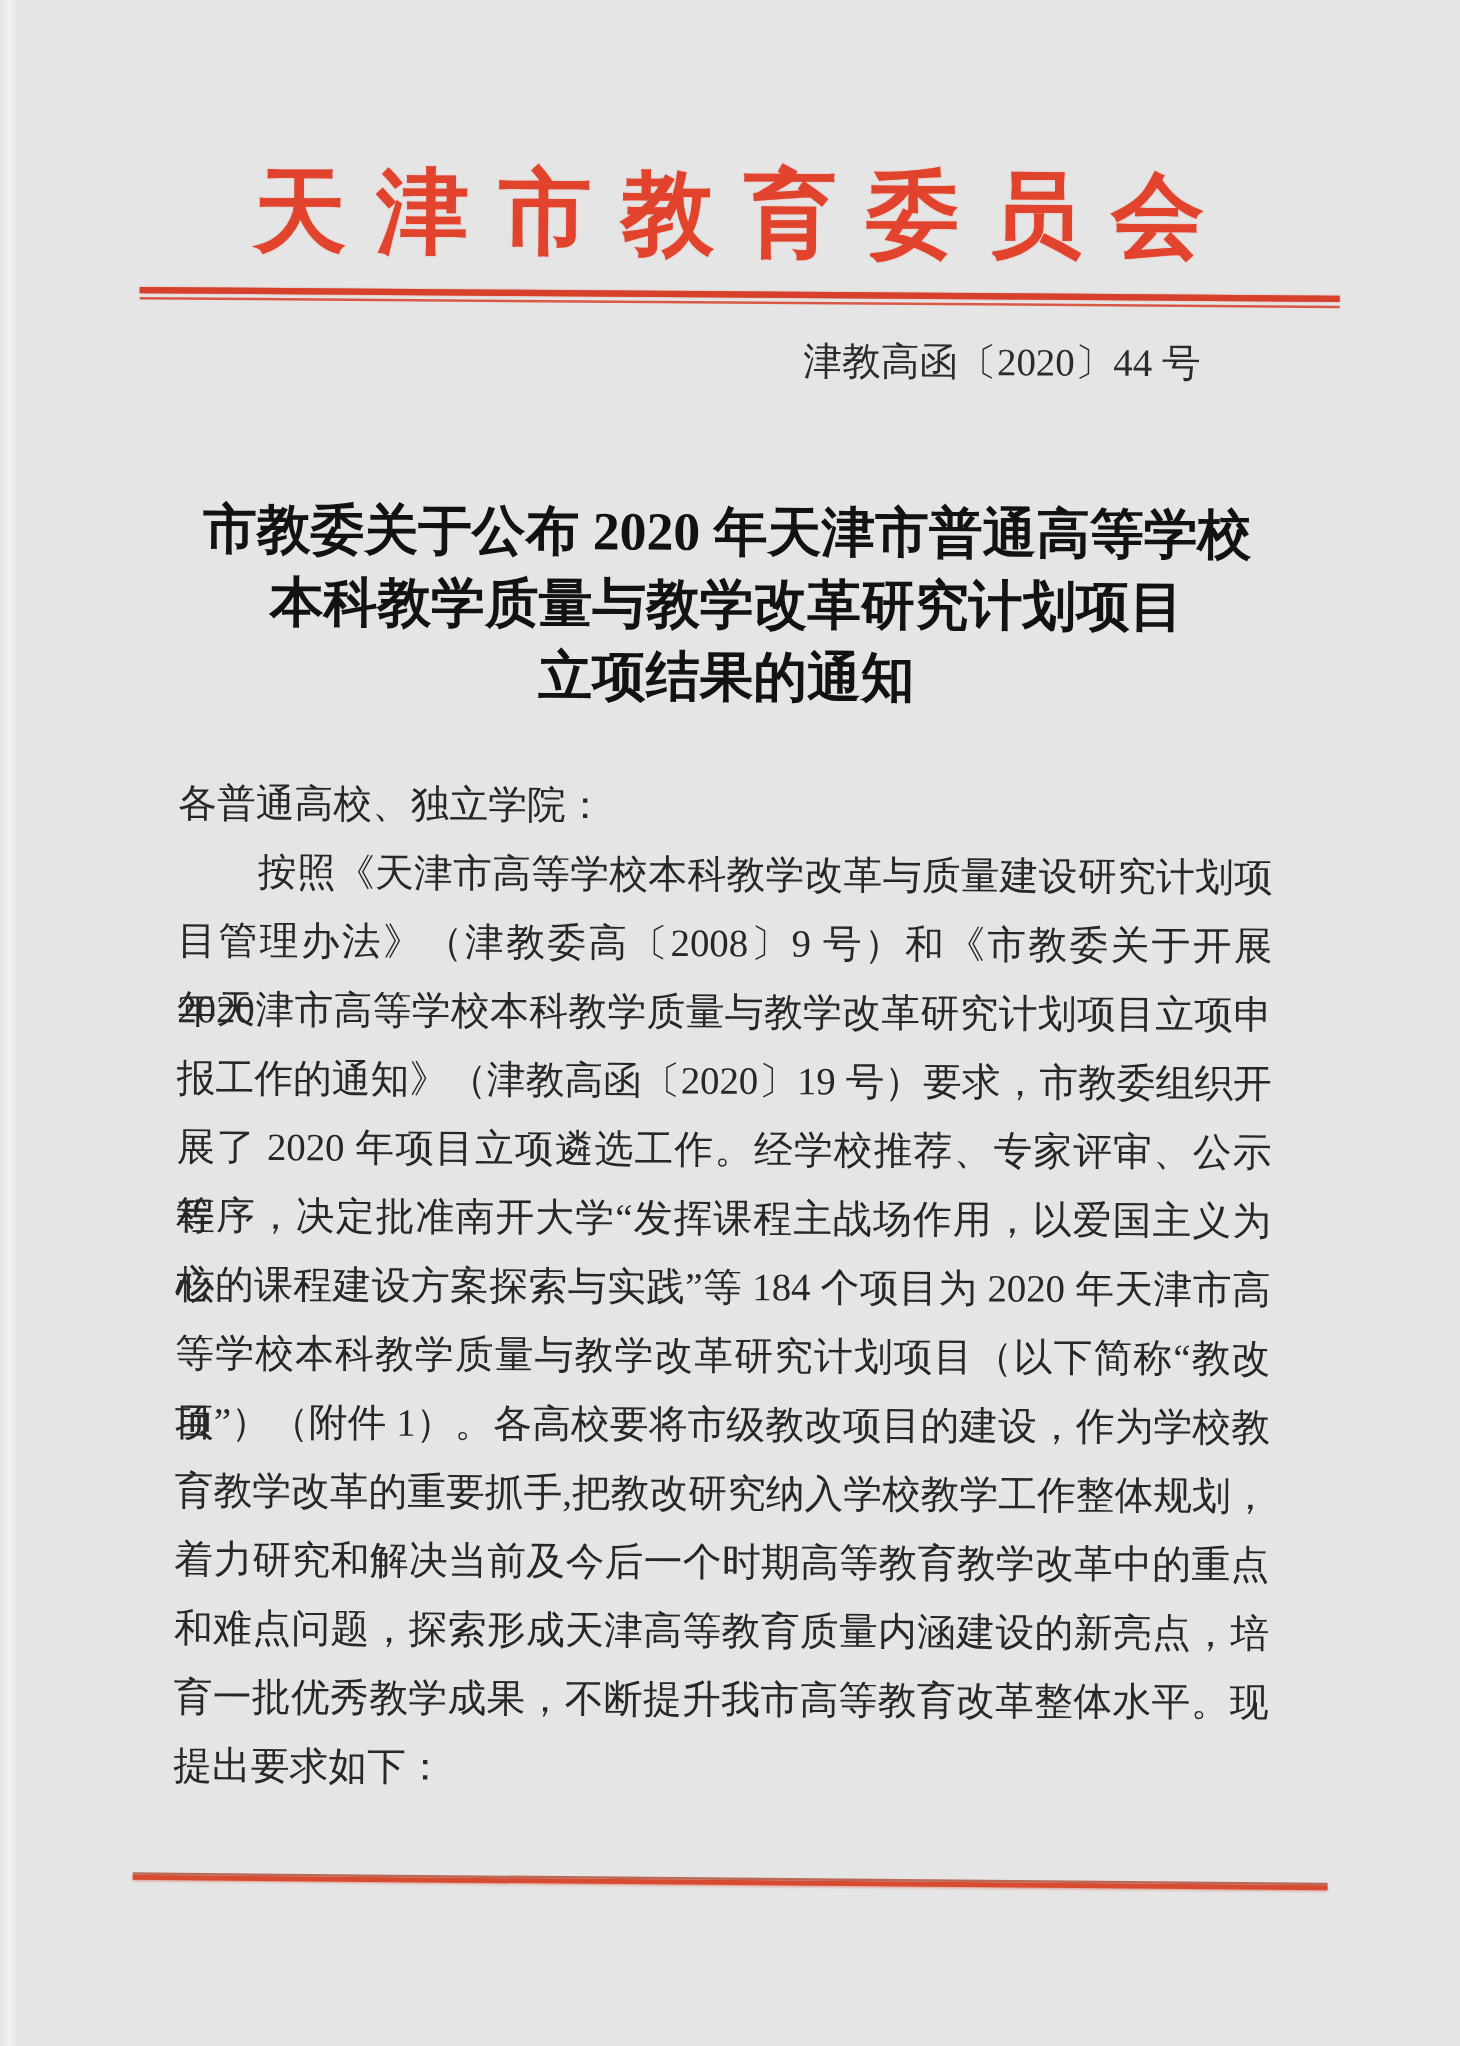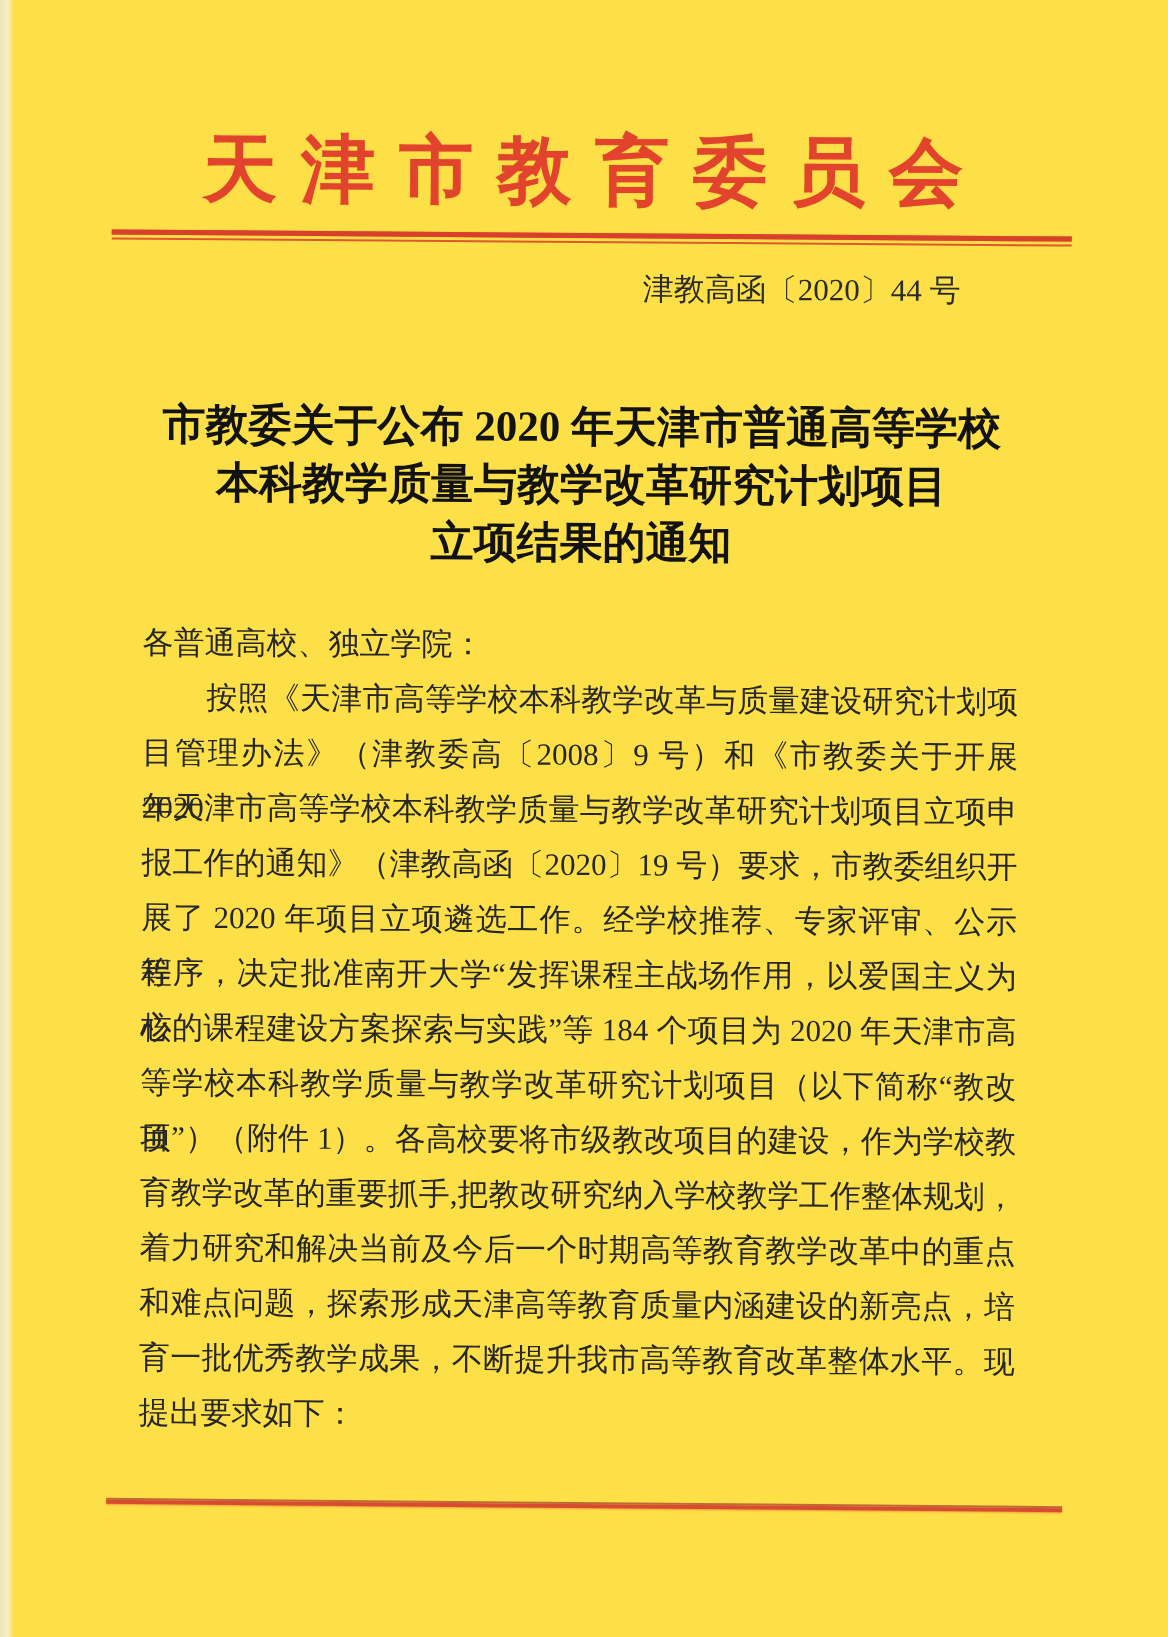--- a/index.html
+++ b/index.html
@@ -10,21 +10,21 @@
   * { margin: 0; padding: 0; box-sizing: border-box; }
   html, body {
     width: 1168px; height: 1637px;
     background: #fdfdfc;
     overflow: hidden;
     font-family: "Liberation Serif", "DejaVu Serif", serif;
   }
   .page {
     position: relative;
     width: 1168px; height: 1637px;
-    background: #fde047;
+    background: #e5e5e5;
   }
   
   .scan-edge {
     position: absolute; left: 0; top: 0;
     width: 14px; height: 100%;
     background: linear-gradient(to right, #e4e4e3, #f5f5f4 55%, rgba(255,255,255,0));
     opacity: .75;
   }
   
   .tilt {

